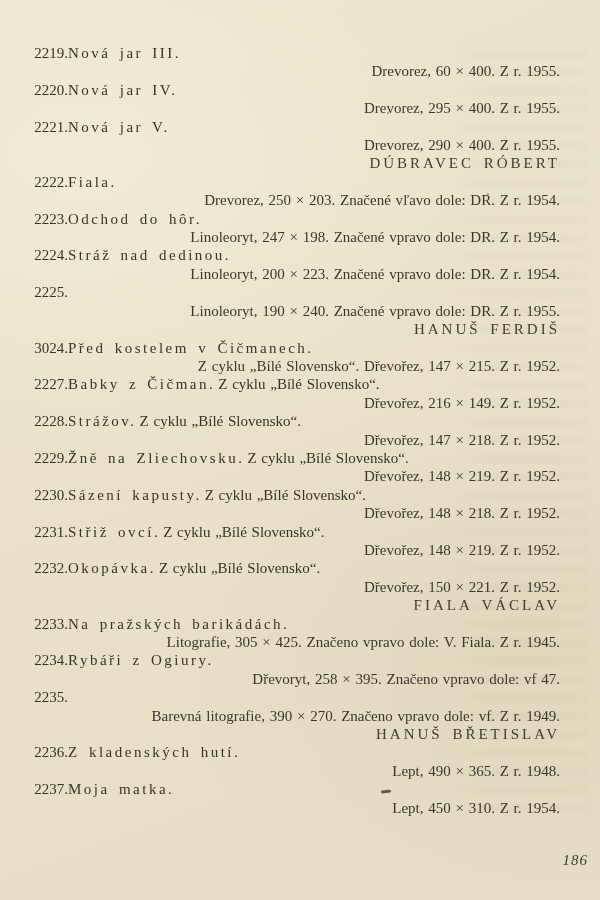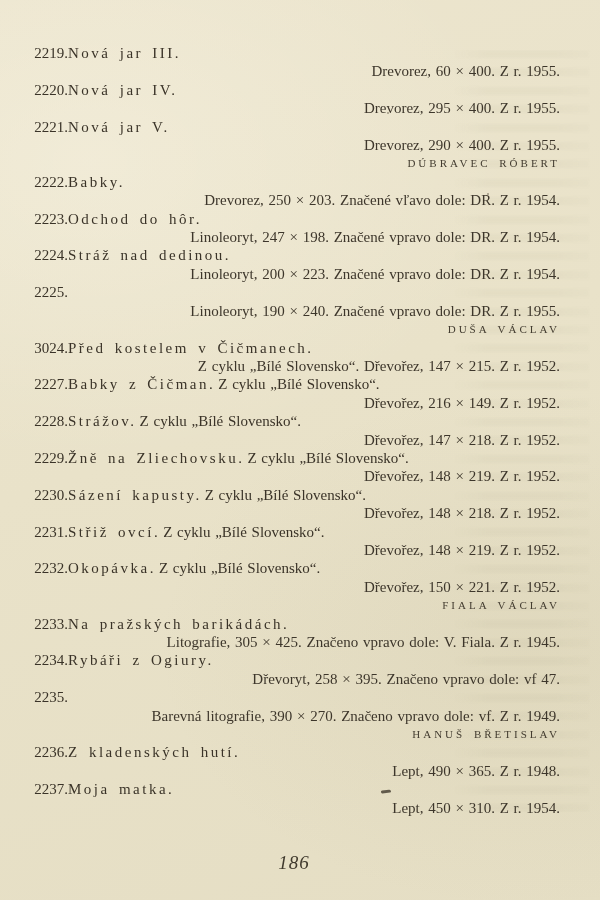--- a/index.html
+++ b/index.html
@@ -35,21 +35,21 @@
     position: absolute;
     top: 44px; left: 0; width: 560px; text-align: right;
   }
   .line {
     line-height: 18.4px;
     font-size: 15px;
     white-space: nowrap;
   }
   .artist {
     margin-left: 18px;
-    font-size: 11px;
+    font-size: 15px;
     letter-spacing: 3px;
     word-spacing: 3px;
     color: #433c30;
   }
   .entry-head { display: flex; }
   .num {
     flex: none;
     margin-left: 33px;
     width: 35px;
   }
@@ -62,23 +62,23 @@
     word-spacing: 1px;
     margin-left: 3px;
   }
   .detail {
     word-spacing: 1px;
     color: #3d362b;
   }
   .page-number {
     position: absolute;
     top: 852px; left: 0; width: 588px;
-    text-align: center;
+    text-align: right;
     font-style: italic;
-    font-size: 19px;
+    font-size: 15px;
     letter-spacing: 1px;
     color: #403a2e;
   }
   .ink-smudge {
     position: absolute;
     left: 381px; top: 790px;
     width: 10px; height: 3px;
     background: #4a4336;
     border-radius: 2px 3px 2px 2px;
     transform: rotate(-6deg);
@@ -106,38 +106,38 @@
       </div>
       <div class="line detail">Drevorez, 295 × 400. Z r. 1955.</div>
       <div class="line entry-head">
         <span class="num">2221.</span>
         <span class="title">Nová jar V.</span>
       </div>
       <div class="line detail">Drevorez, 290 × 400. Z r. 1955.</div>
       <div class="line artist">DÚBRAVEC RÓBERT</div>
       <div class="line entry-head">
         <span class="num">2222.</span>
-        <span class="title">Babky.</span>
+        <span class="title">Fiala.</span>
       </div>
       <div class="line detail">Drevorez, 250 × 203. Značené vľavo dole: DR. Z r. 1954.</div>
       <div class="line entry-head">
         <span class="num">2223.</span>
         <span class="title">Odchod do hôr.</span>
       </div>
       <div class="line detail">Linoleoryt, 247 × 198. Značené vpravo dole: DR. Z r. 1954.</div>
       <div class="line entry-head">
         <span class="num">2224.</span>
         <span class="title">Stráž nad dedinou.</span>
       </div>
       <div class="line detail">Linoleoryt, 200 × 223. Značené vpravo dole: DR. Z r. 1954.</div>
       <div class="line entry-head">
         <span class="num">2225.</span>
       </div>
       <div class="line detail">Linoleoryt, 190 × 240. Značené vpravo dole: DR. Z r. 1955.</div>
-      <div class="line artist">DUŠA VÁCLAV</div>
+      <div class="line artist">HANUŠ FERDIŠ</div>
       <div class="line entry-head">
         <span class="num">3024.</span>
         <span class="title">Před kostelem v Čičmanech.</span>
       </div>
       <div class="line detail">Z cyklu „Bílé Slovensko“. Dřevořez, 147 × 215. Z r. 1952.</div>
       <div class="line entry-head">
         <span class="num">2227.</span>
         <span class="title">Babky z Čičman.</span>
         <span class="title-rest">Z cyklu „Bílé Slovensko“.</span>
       </div>

